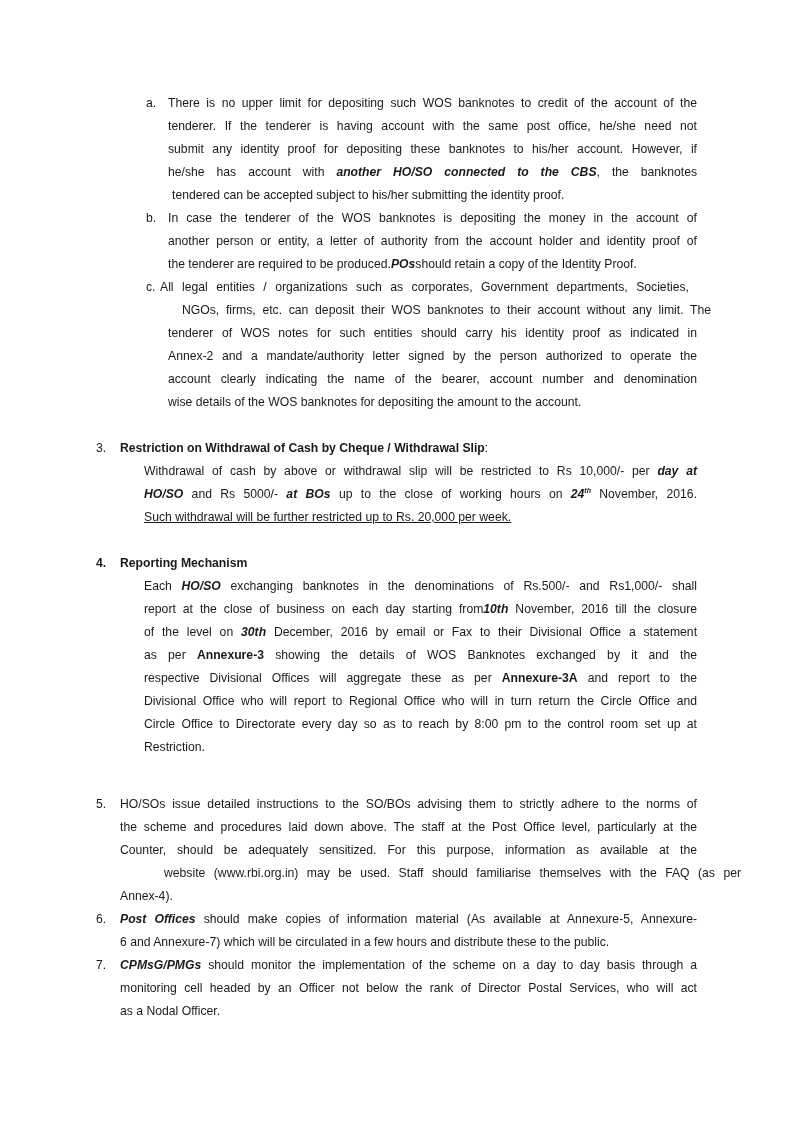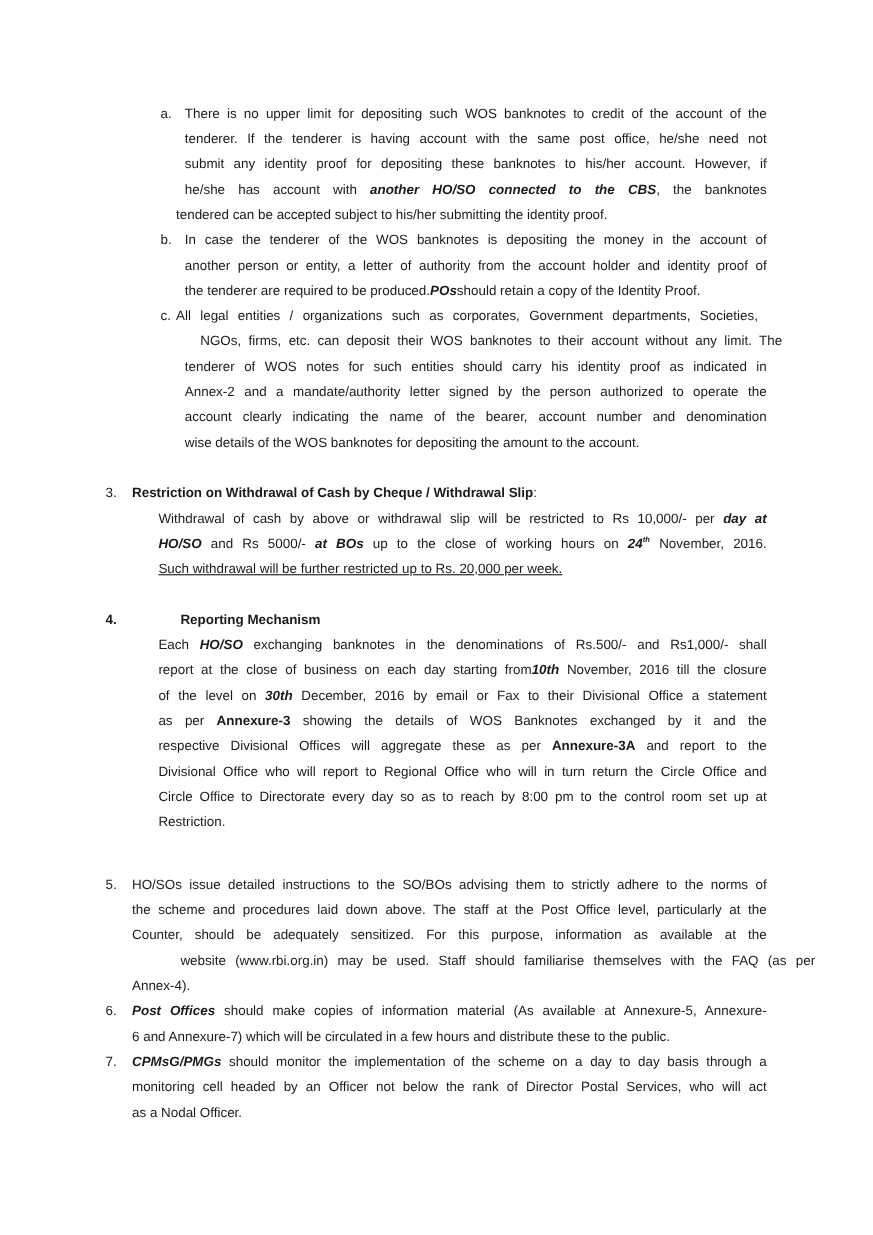--- a/index.html
+++ b/index.html
@@ -17,21 +17,21 @@
 <body>
 
 <div class="page">
 
   <div>
     <span class="marker" style="left:146px;top:96px;">a.</span>
     <div class="line j" style="left:168px;top:96px;width:529px;">There is no upper limit for depositing such WOS banknotes to credit of the account of the</div>
     <div class="line j" style="left:168px;top:119px;width:529px;">tenderer. If the tenderer is having account with the same post office, he/she need not</div>
     <div class="line j" style="left:168px;top:142px;width:529px;">submit any identity proof for depositing these banknotes to his/her account. However, if</div>
     <div class="line j" style="left:168px;top:165px;width:529px;"><span>he/she has account with</span> <span class="bi">another HO/SO connected to the CBS</span><span>, the banknotes</span></div>
-    <div class="line" style="left:160px;top:188px;">tendered can be accepted subject to his/her submitting the identity proof.</div>
+    <div class="line" style="left:172px;top:188px;">tendered can be accepted subject to his/her submitting the identity proof.</div>
   </div>
 
   <div>
     <span class="marker" style="left:146px;top:211px;">b.</span>
     <div class="line j" style="left:168px;top:211px;width:529px;">In case the tenderer of the WOS banknotes is depositing the money in the account of</div>
     <div class="line j" style="left:168px;top:234px;width:529px;">another person or entity, a letter of authority from the account holder and identity proof of</div>
     <div class="line" style="left:168px;top:257px;"><span>the tenderer are required to be produced.</span><span class="bi">POs</span><span>should retain a copy of the Identity Proof.</span></div>
   </div>
 
   <div>
@@ -47,21 +47,21 @@
   <div>
     <span class="marker" style="left:96px;top:441px;">3.</span>
     <div class="line" style="left:120px;top:441px;"><span class="b">Restriction on Withdrawal of Cash by Cheque / Withdrawal Slip</span><span>:</span></div>
     <div class="line j" style="left:144px;top:464px;width:553px;"><span>Withdrawal of cash by above or withdrawal slip will be restricted to Rs 10,000/- per</span> <span class="bi">day at</span></div>
     <div class="line j" style="left:144px;top:487px;width:553px;"><span class="bi">HO/SO</span> <span>and Rs 5000/-</span> <span class="bi">at BOs</span> <span>up to the close of working hours on</span> <span class="bi"><span>24</span><sup>th</sup></span> <span>November, 2016.</span></div>
     <div class="line" style="left:144px;top:510px;text-decoration:underline;">Such withdrawal will be further restricted up to Rs. 20,000 per week.</div>
   </div>
 
   <div>
     <span class="marker b" style="left:96px;top:556px;">4.</span>
-    <div class="line b" style="left:120px;top:556px;margin-left:44px;">Reporting Mechanism</div>
+    <div class="line b" style="left:120px;top:556px;">Reporting Mechanism</div>
     <div class="line j" style="left:144px;top:579px;width:553px;"><span>Each</span> <span class="bi">HO/SO</span> <span>exchanging banknotes in the denominations of Rs.500/- and Rs1,000/- shall</span></div>
     <div class="line j" style="left:144px;top:602px;width:553px;"><span>report at the close of business on each day starting from</span><span class="bi">10th</span> <span>November, 2016 till the closure</span></div>
     <div class="line j" style="left:144px;top:625px;width:553px;"><span>of the level on</span> <span class="bi">30th</span> <span>December, 2016 by email or Fax to their Divisional Office a statement</span></div>
     <div class="line j" style="left:144px;top:648px;width:553px;"><span>as per</span> <span class="b">Annexure-3</span> <span>showing the details of WOS Banknotes exchanged by it and the</span></div>
     <div class="line j" style="left:144px;top:671px;width:553px;"><span>respective Divisional Offices will aggregate these as per</span> <span class="b">Annexure-3A</span> <span>and report to the</span></div>
     <div class="line j" style="left:144px;top:694px;width:553px;">Divisional Office who will report to Regional Office who will in turn return the Circle Office and</div>
     <div class="line j" style="left:144px;top:717px;width:553px;">Circle Office to Directorate every day so as to reach by 8:00 pm to the control room set up at</div>
     <div class="line" style="left:144px;top:740px;">Restriction.</div>
   </div>
 

